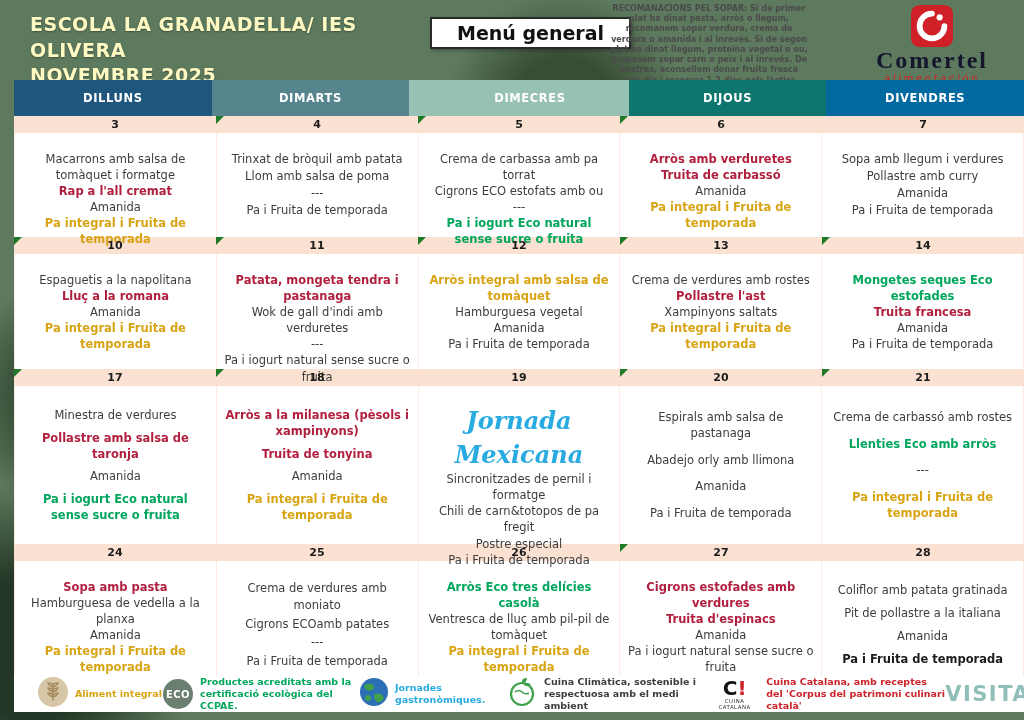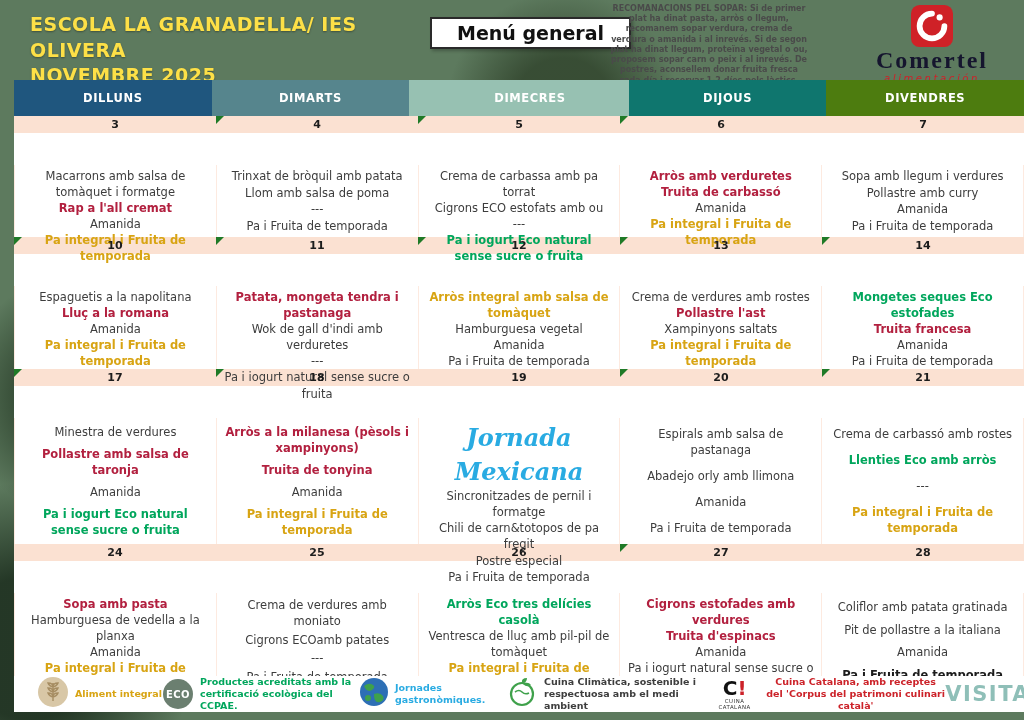--- a/index.html
+++ b/index.html
@@ -13,21 +13,21 @@
       radial-gradient(circle at 90% 60%, rgba(214,228,204,0.9) 0 4%, rgba(214,228,204,0) 10%),
       radial-gradient(circle at 64% 75%, rgba(186,206,174,0.75) 0 5%, rgba(186,206,174,0) 12%),
       radial-gradient(circle at 55% 15%, rgba(52,72,48,0.9) 0 6%, rgba(52,72,48,0) 14%),
       radial-gradient(circle at 8% 55%, rgba(38,58,38,0.85) 0 5%, rgba(38,58,38,0) 12%),
       radial-gradient(circle at 3% 90%, rgba(30,48,32,0.9) 0 6%, rgba(30,48,32,0) 14%),
       radial-gradient(circle at 35% 45%, rgba(120,150,110,0.6) 0 9%, rgba(120,150,110,0) 18%);
   }
   
   .page-title {
     position:absolute; left:30px; top:12px; width:400px;
-    color:#fde047; font-weight:bold; font-size:19px; line-height:1.35;
+    color:#fef9c3; font-weight:bold; font-size:19px; line-height:1.35;
     text-shadow:0 1px 2px rgba(0,0,0,.35); letter-spacing:.5px;
   }
   .menu-box {
     position:absolute; left:430px; top:17px;
     background:#fff; border:2px solid #2a2a2a; padding:3px 25px;
     font-size:19px; font-weight:bold; color:#111; box-shadow:2px 2px 3px rgba(0,0,0,.25);
     white-space:nowrap;
   }
   .reco {
     position:absolute; left:608px; top:4px; width:202px;
@@ -47,23 +47,22 @@
   .number-band { display:flex; height:17px; background:#fbe1d2; }
   .number-cell {
     position:relative; flex:1; display:flex; align-items:center; justify-content:center;
     font-size:11px; font-weight:bold; color:#1c1c1c;
   }
   .corner-marker { position:absolute; left:0; top:0; width:0; height:0;
     border-top:8px solid #1f7a27; border-right:8px solid transparent; }
   .content-row { display:flex; background:#fff; }
   .day-cell {
     flex:1; display:flex; flex-direction:column; justify-content:space-around;
-    align-items:center; text-align:center; padding:3px 7px;
+    align-items:center; text-align:center; padding:18px 7px;
     border-right:1px solid #fdeae0;
-    margin-top:32px;
   }
   .day-cell:first-child { border-left:1px solid #fdeae0; }
   .menu-item { font-size:11.5px; line-height:1.4; max-width:186px; }
   .item-plain  { color:#3d3d3d; }
   .item-red    { color:#b2203f; font-weight:bold; }
   .item-gold   { color:#d8a413; font-weight:bold; }
   .item-green  { color:#00a65c; font-weight:bold; }
   .item-bold   { color:#1c1c1c; font-weight:bold; }
   .item-script { color:#29abe2; font-family:"DejaVu Serif", serif; font-style:italic;
                  font-weight:bold; font-size:24px; }
@@ -111,21 +110,21 @@
   <div class="brand-name">Comertel</div>
   <div class="brand-tagline">alimentación colectiva</div>
 </div>
 
 <div class="panel">
   <div class="weekday-row" id="weekday-row">
       <div class="weekday-cell" style="background: rgb(31, 86, 126);">DILLUNS</div>
       <div class="weekday-cell" style="background: rgb(86, 133, 141);">DIMARTS</div>
       <div class="weekday-cell" style="background: rgb(151, 193, 178); padding-left: 22px;">DIMECRES</div>
       <div class="weekday-cell" style="background: #0f766e;">DIJOUS</div>
-      <div class="weekday-cell" style="background: #4d7c0f;">DIVENDRES</div>
+      <div class="weekday-cell" style="background: #0369a1;">DIVENDRES</div>
     </div>
   <div id="calendar-body">
       <div class="number-band">
         <div class="number-cell">
           <span>3</span>
         </div>
         <div class="number-cell">
           <span class="corner-marker"></span>
           <span>4</span>
         </div>
@@ -361,16 +360,16 @@
           <path d="M15 6 q-1 -5 5 -5 q0 5 -5 5z" fill="#3fa14b"></path>
           <path d="M16 7 q5 -3 8 1 q-4 3 -8 -1z" fill="#3fa14b"></path>
         </svg></span>
       <div class="legend-label" style="color: rgb(61, 61, 61); width: 166px;">Cuina Climàtica, sostenible i respectuosa amb el medi ambient</div>
     </div>
     <div class="legend">
       <div class="cc-logo">
         <div class="cc-mark">C<span class="bang">!</span></div>
         <div class="cc-caption">CUINA CATALANA</div>
       </div>
-      <div class="legend-label" style="color: rgb(204, 34, 41); width: 196px; text-align: center;">Cuina Catalana, amb receptes del 'Corpus del patrimoni culinari català'</div>
+      <div class="legend-label" style="color: rgb(204, 34, 41); width: 196px;">Cuina Catalana, amb receptes del 'Corpus del patrimoni culinari català'</div>
     </div>
     <div class="visita" style="color: rgb(143, 191, 184);">VISITA</div>
   </div>
 
 </body></html>

